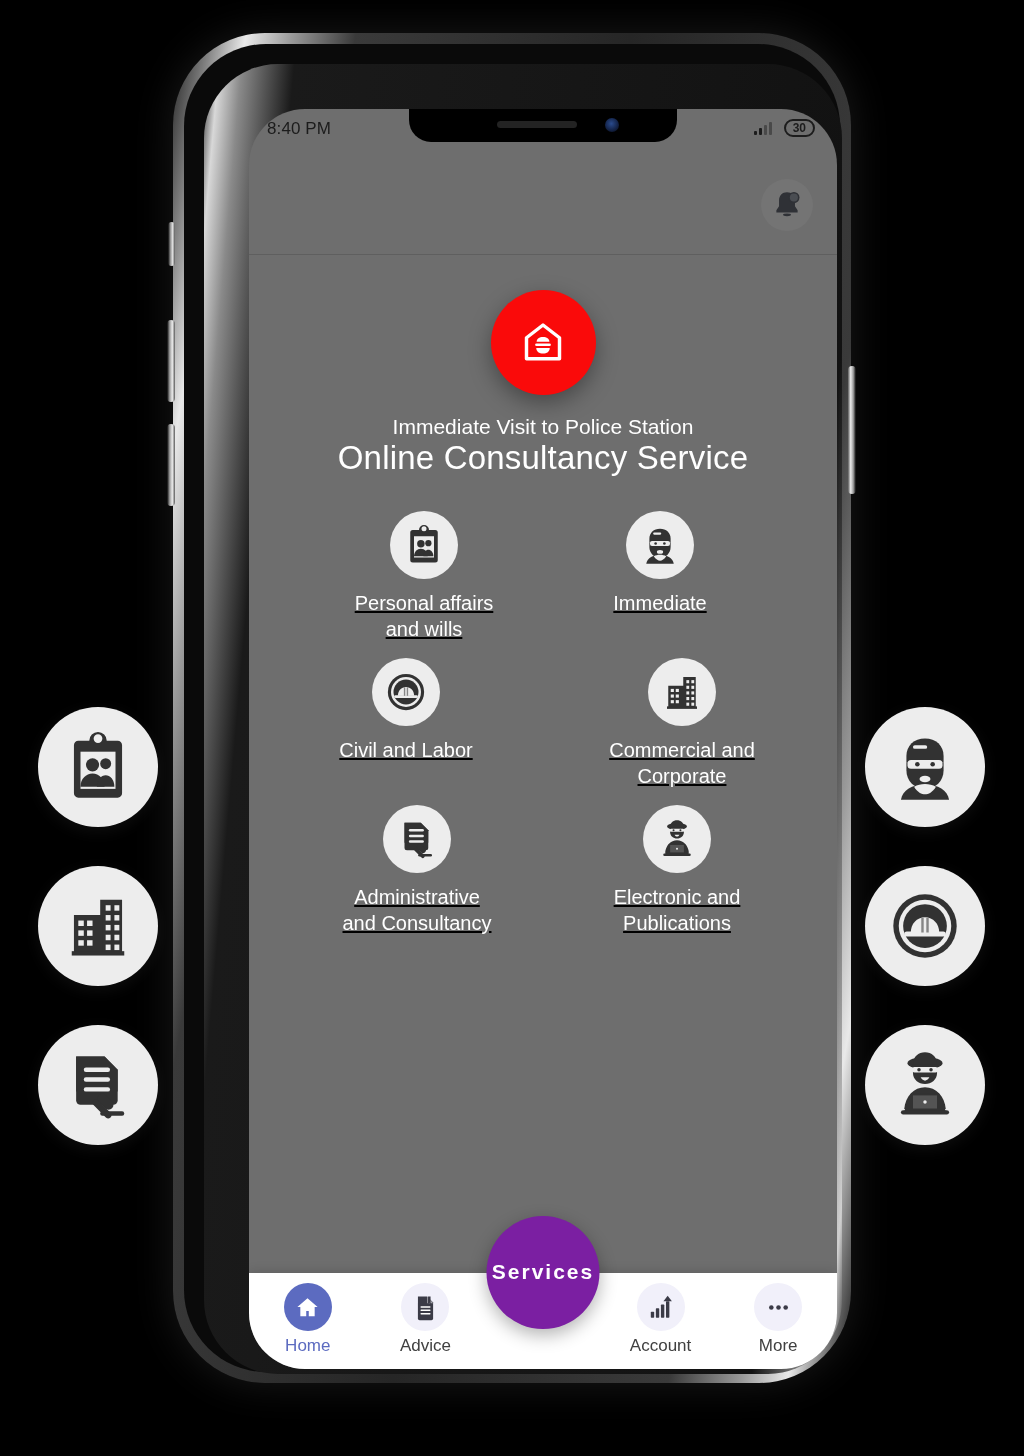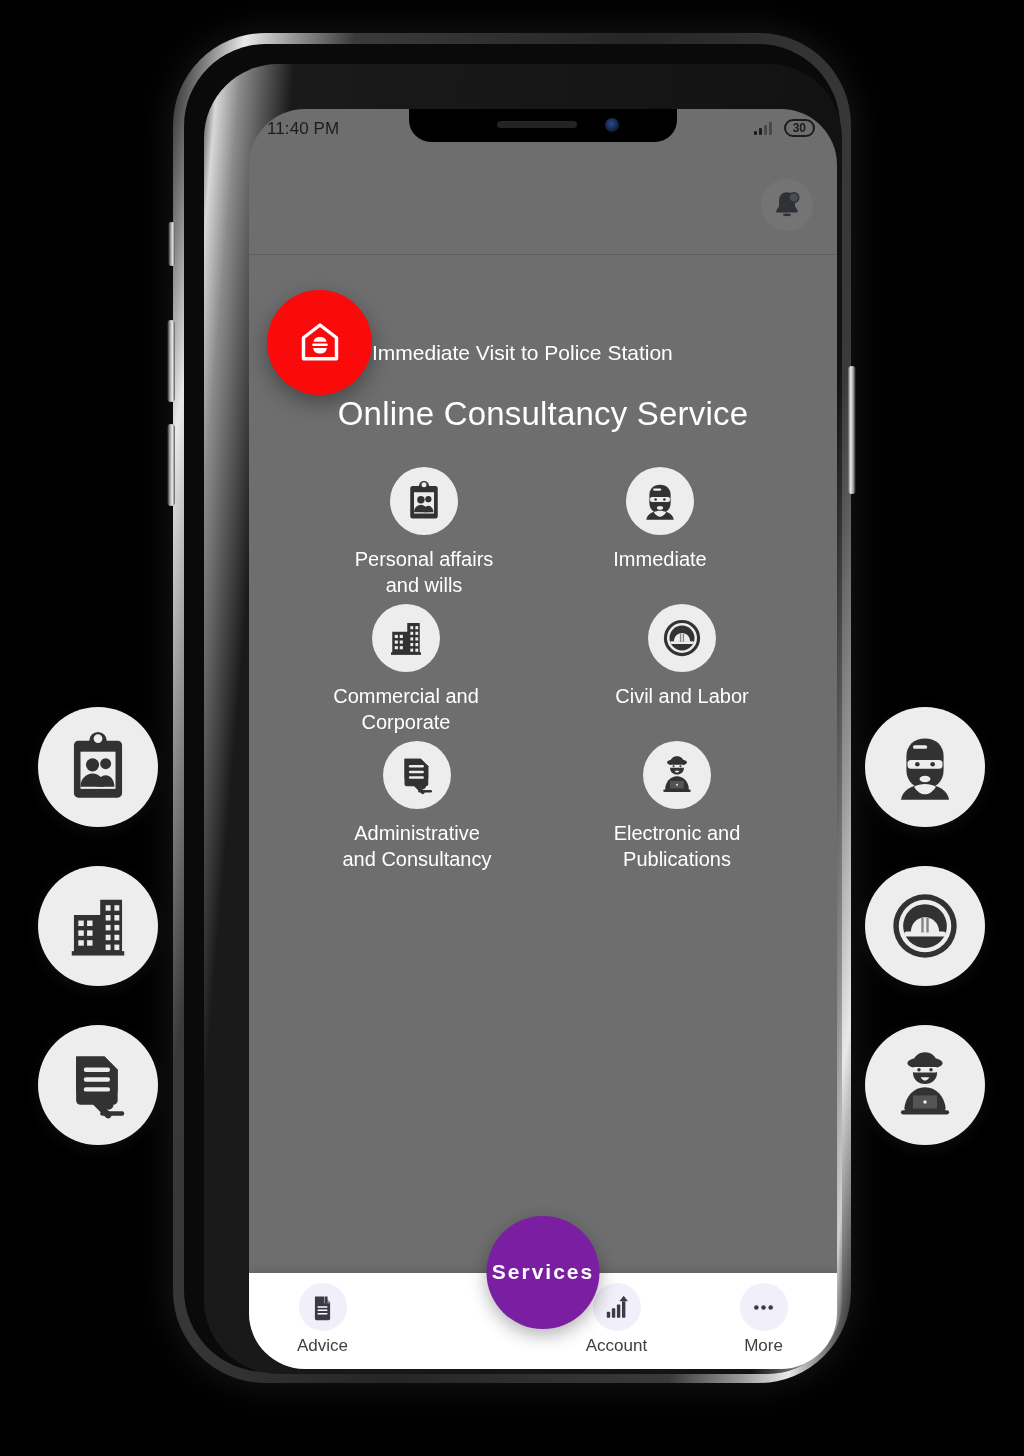--- a/index.html
+++ b/index.html
@@ -93,31 +93,31 @@
 
   
   .content { position:absolute; top:147px; left:0; width:100%; bottom:0; padding:0 18px; }
 
   .section-title {
     text-align:center; color:#ffffff; font-weight:400;
   }
   .title-emergency { font-size:31px; margin-top:110px; letter-spacing:.2px; }
   .title-online    { font-size:33px; letter-spacing:.2px; }
 
-  .sos-wrap { display:flex; flex-direction:row; align-items:center; margin-top:34px; }
+  .sos-wrap { display:flex; flex-direction:column; align-items:center; margin-top:34px; }
   .sos {
     width:105px; height:105px; border-radius:50%;
     background:#fa0a0a;
     display:flex; align-items:center; justify-content:center;
     box-shadow:0 8px 22px rgba(0,0,0,.35);
   }
   .sos svg { width:48px; height:48px; }
   .sos-label { margin-top:20px; color:#ffffff; font-size:21px; }
 
-  .grid { margin-top:34px; display:grid; grid-template-columns:1fr 1fr; row-gap:6px; }
+  .grid { margin-top:34px; display:grid; grid-template-columns:1fr 1fr; row-gap:16px;text-decoration:underline; }
   .cell { display:flex; flex-direction:column; align-items:center; padding:0 6px; }
   .cell.r1a { padding-left:44px; }
   .cell.r1b { padding-right:48px; }
   .cell.r2a { padding-left:8px; }
   .cell.r2b { padding-right:4px; }
   .cell.r3a { padding-left:30px; }
   .cell.r3b { padding-right:14px; }
   .ico {
     width:68px; height:68px; border-radius:50%;
     background:#ededed;
@@ -355,21 +355,21 @@
       <div class="bezel">
 
         <div class="screen">
 
           <div class="notch">
             <div class="speaker"></div>
             <div class="camera"></div>
           </div>
 
           <div class="statusbar">
-            <div class="clock">11:40 PM</div>
+            <div class="clock">8:40 PM</div>
             <div class="sb-right">
               <span class="bars">
                   <i></i>
                   <i></i>
                   <i></i>
                   <i></i>
                 </span>
               <span class="battery">
                 <span>30</span>
               </span>
@@ -414,41 +414,41 @@
 
               <div class="cell r1b">
                 <div class="ico">
                   <svg>
                       <use href="#sym-masked-criminal"></use>
                     </svg>
                 </div>
                 <div class="cell-label">Immediate</div>
               </div>
 
+              <div class="cell r2b">
+                <div class="ico">
+                  <svg>
+                      <use href="#sym-hard-hat"></use>
+                    </svg>
+                </div>
+                <div class="cell-label">Civil and Labor</div>
+              </div>
+
               <div class="cell r2a">
                 <div class="ico">
                   <svg>
                       <use href="#sym-office-buildings"></use>
                     </svg>
                 </div>
                 <div class="cell-label">
                   <span>Commercial and</span><br>
                   <span>Corporate</span>
                 </div>
               </div>
 
-              <div class="cell r2b">
-                <div class="ico">
-                  <svg>
-                      <use href="#sym-hard-hat"></use>
-                    </svg>
-                </div>
-                <div class="cell-label">Civil and Labor</div>
-              </div>
-
               <div class="cell r3a">
                 <div class="ico">
                   <svg>
                       <use href="#sym-document-gavel"></use>
                     </svg>
                 </div>
                 <div class="cell-label">
                   <span>Administrative</span><br>
                   <span>and Consultancy</span>
                 </div>
@@ -463,20 +463,28 @@
                 <div class="cell-label">
                   <span>Electronic and</span><br>
                   <span>Publications</span>
                 </div>
               </div>
 
             </div>
           </div>
 
           <div class="navbar">
+            <div class="nav-item">
+              <div class="nav-ico active">
+                <svg>
+                    <use href="#sym-home"></use>
+                  </svg>
+              </div>
+              <div class="nav-label active">Home</div>
+            </div>
 
             <div class="nav-item">
               <div class="nav-ico plain">
                 <svg>
                     <use href="#sym-document-bookmark"></use>
                   </svg>
               </div>
               <div class="nav-label">Advice</div>
             </div>
 

